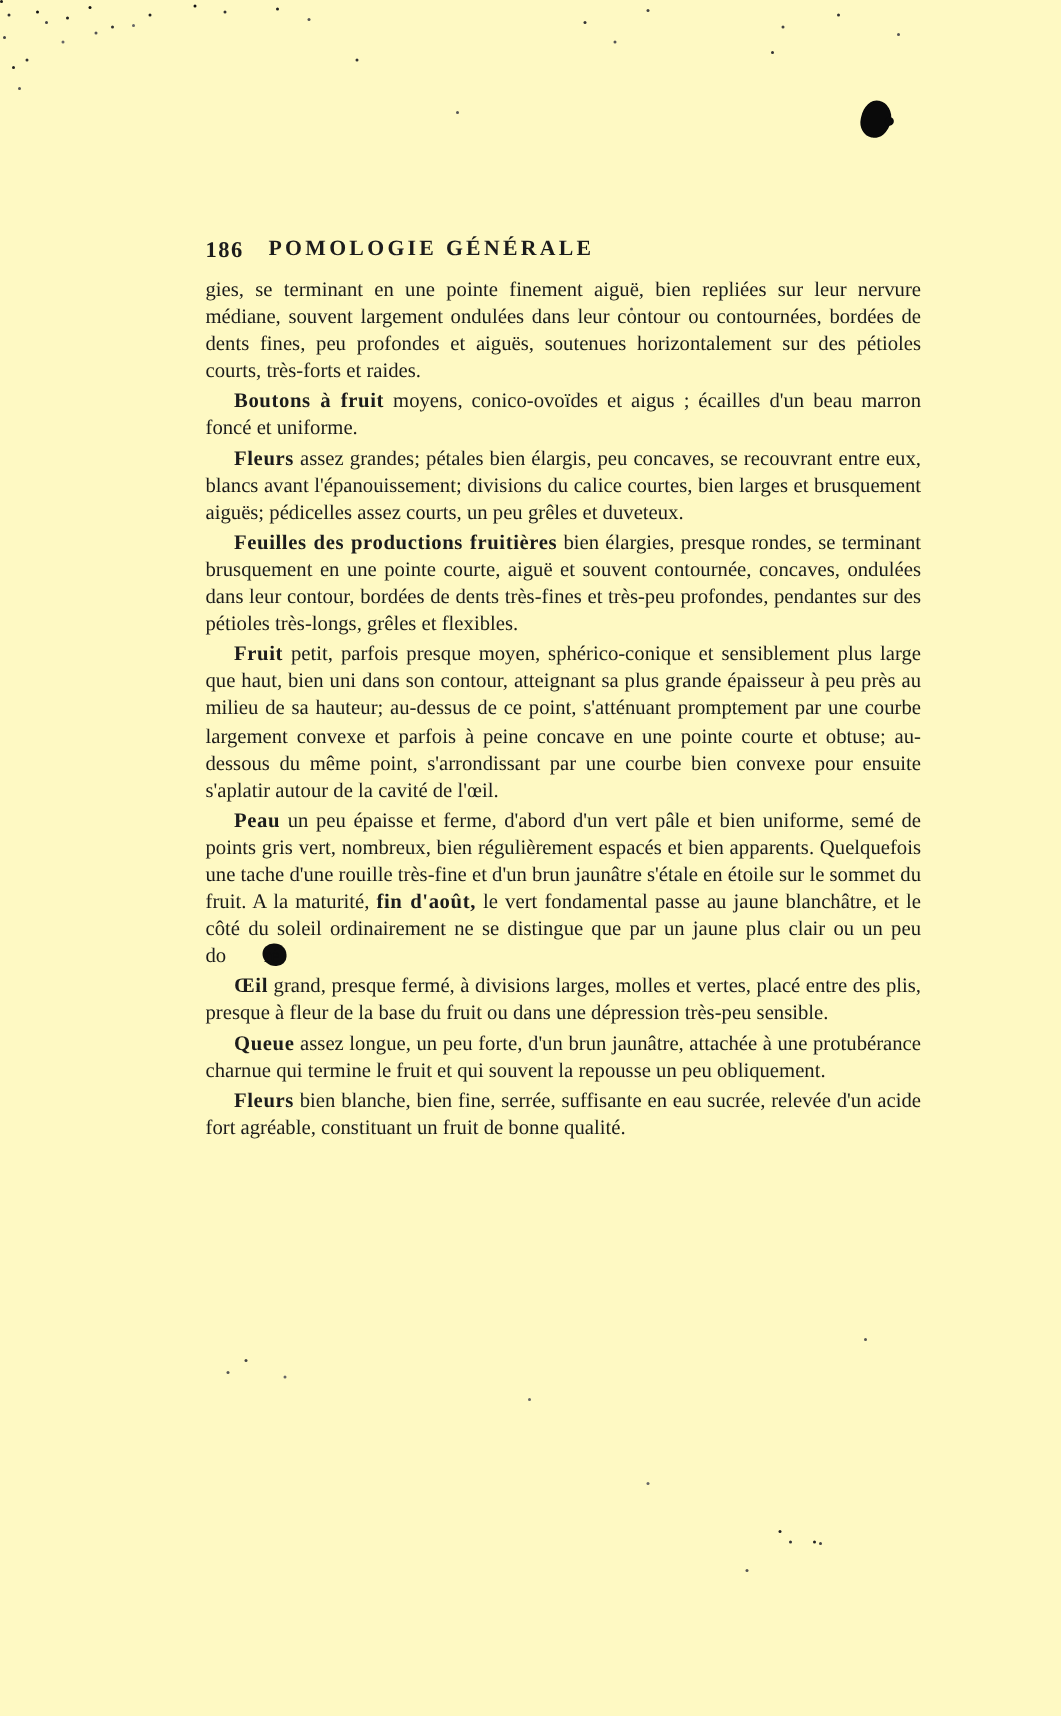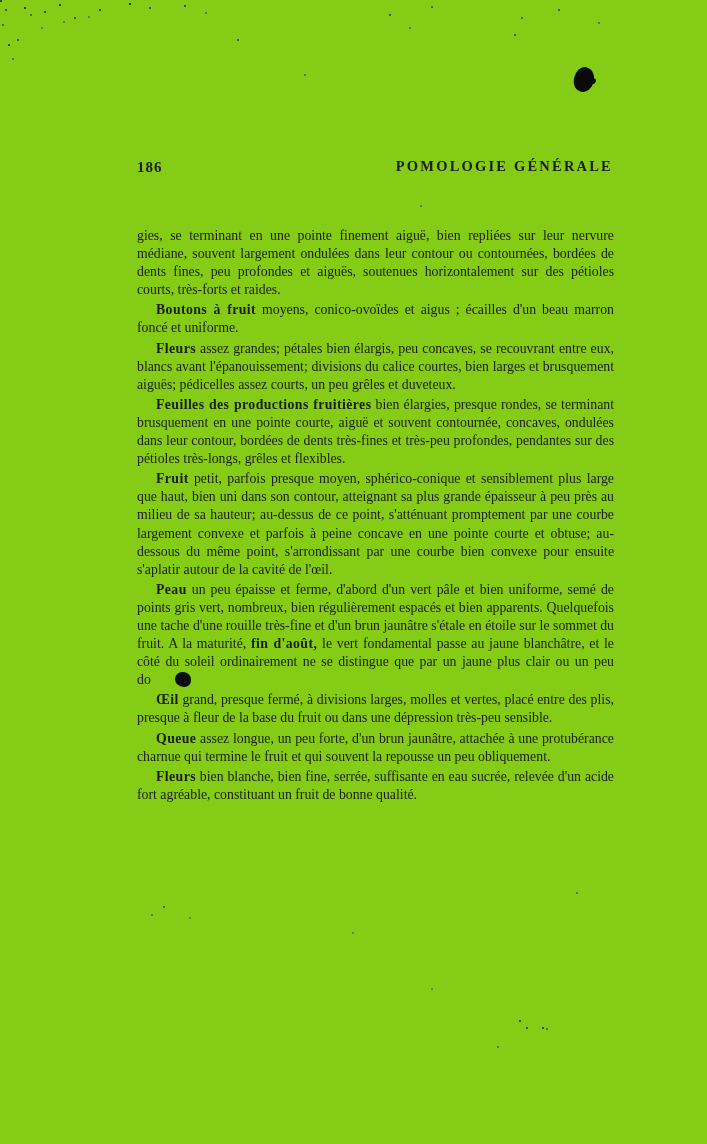--- a/index.html
+++ b/index.html
@@ -1,46 +1,46 @@
 <!DOCTYPE html>
 <html><head>
 <meta charset="utf-8">
 <style>
   html,body{margin:0;padding:0;}
   .page{
     position:relative;
     width:707px;height:1144px;
     background:#fefefdc;
-    background-color:#84cc16;
+    background-color:#fef9c3;
     font-family:"Liberation Serif", serif;
     color:#1c1c1c;
     overflow:hidden;
   }
   .running-head{
     position:absolute;
     left:137px;top:156px;width:476px;
     height:22px;
   }
   .page-number{
     position:absolute;left:0;top:3px;
     font-size:15px;letter-spacing:1px;font-weight:bold;
   }
   .head-title{
     position:absolute;left:0;right:0;top:2px;
-    text-align:right;padding-left:42px;
+    text-align:left;padding-left:42px;
     font-size:14.5px;letter-spacing:2.2px;font-weight:bold;
   }
   .content{
     position:absolute;
     left:137px;top:184px;width:477px;
     font-size:13.8px;line-height:18.1px;
     text-align:justify;
   }
   .para{margin:0 0 2px 0;text-indent:19px;}
-  .para.no-indent{text-indent:0;margin-top:43px;}
+  .para.no-indent{text-indent:0;}
   .lead{font-weight:bold;letter-spacing:0.4px;}
   .bold-inline{font-weight:bold;letter-spacing:0.4px;}
   .smudge{
     background:#0d0d0d;color:#0d0d0d;
     border-radius:55% 60% 50% 65%;
     padding:0 1px;
     margin-left:24px;
   }
   .ink-blob{
     position:absolute;left:574px;top:67px;

